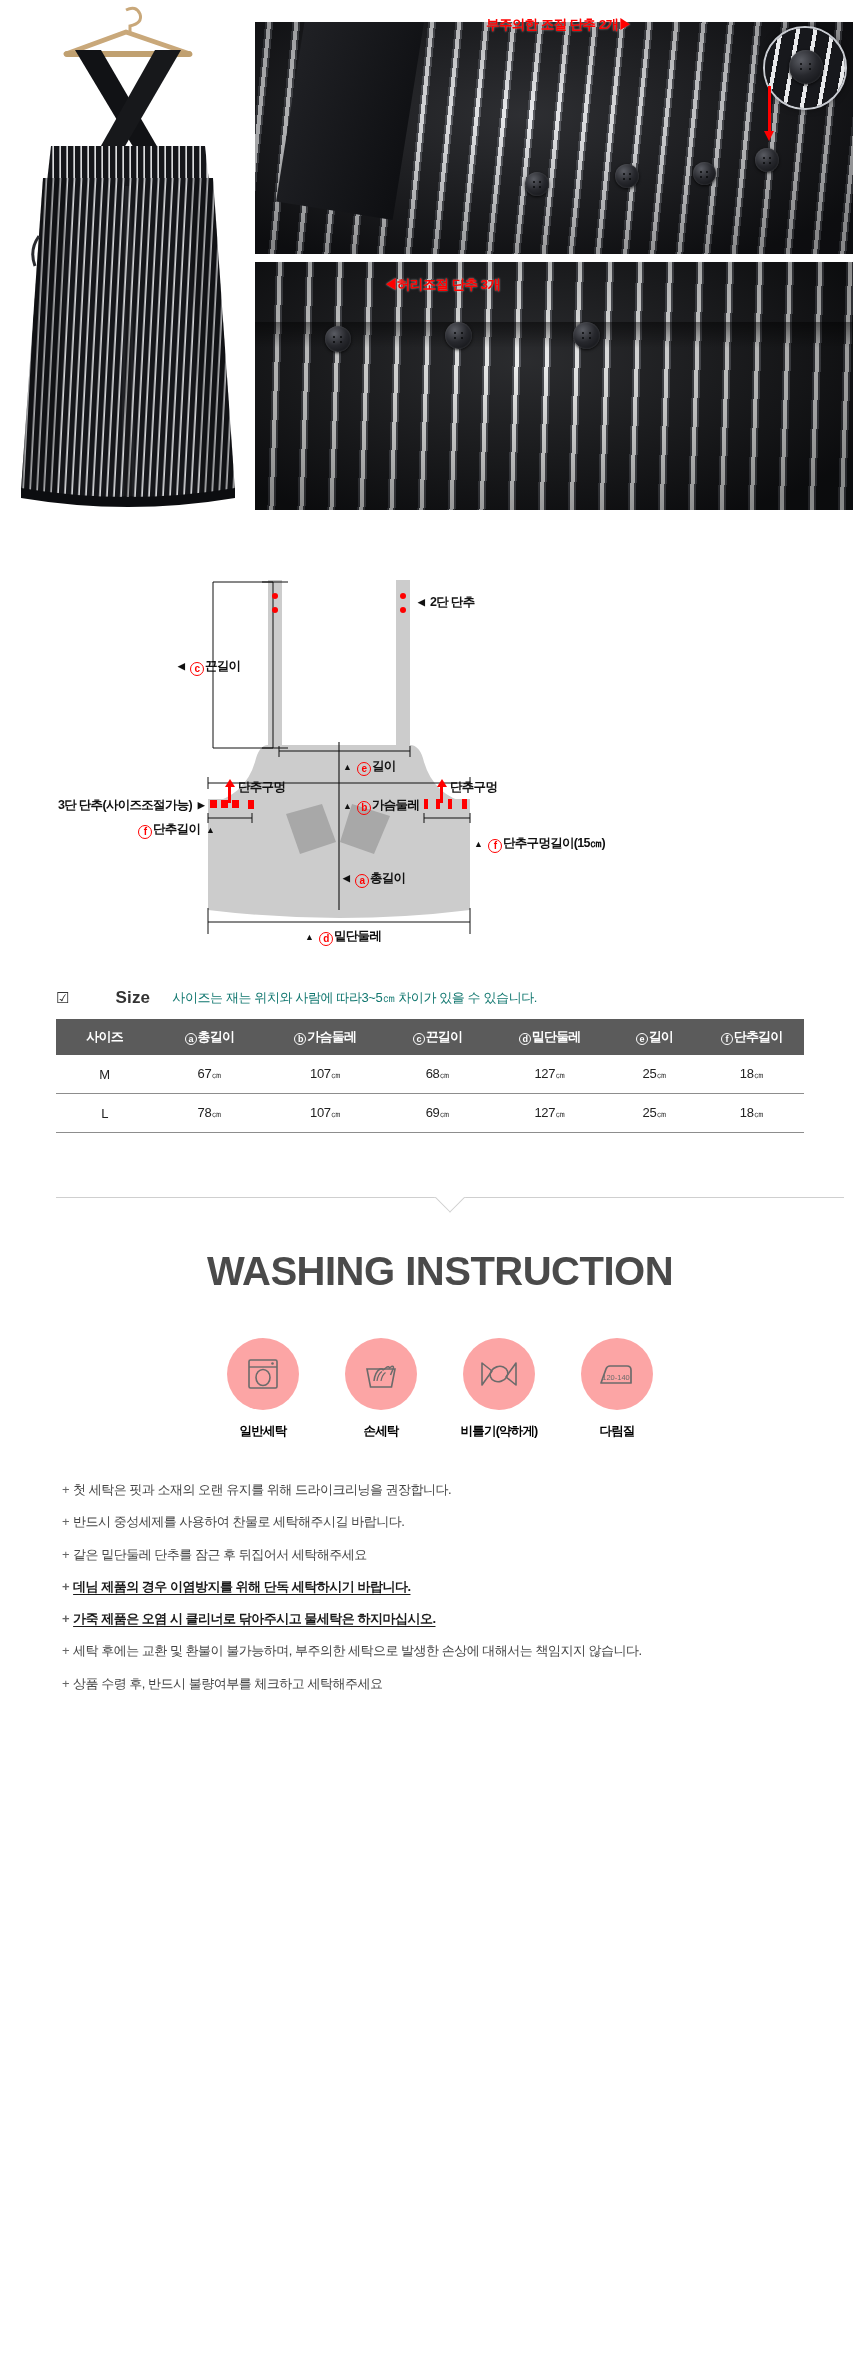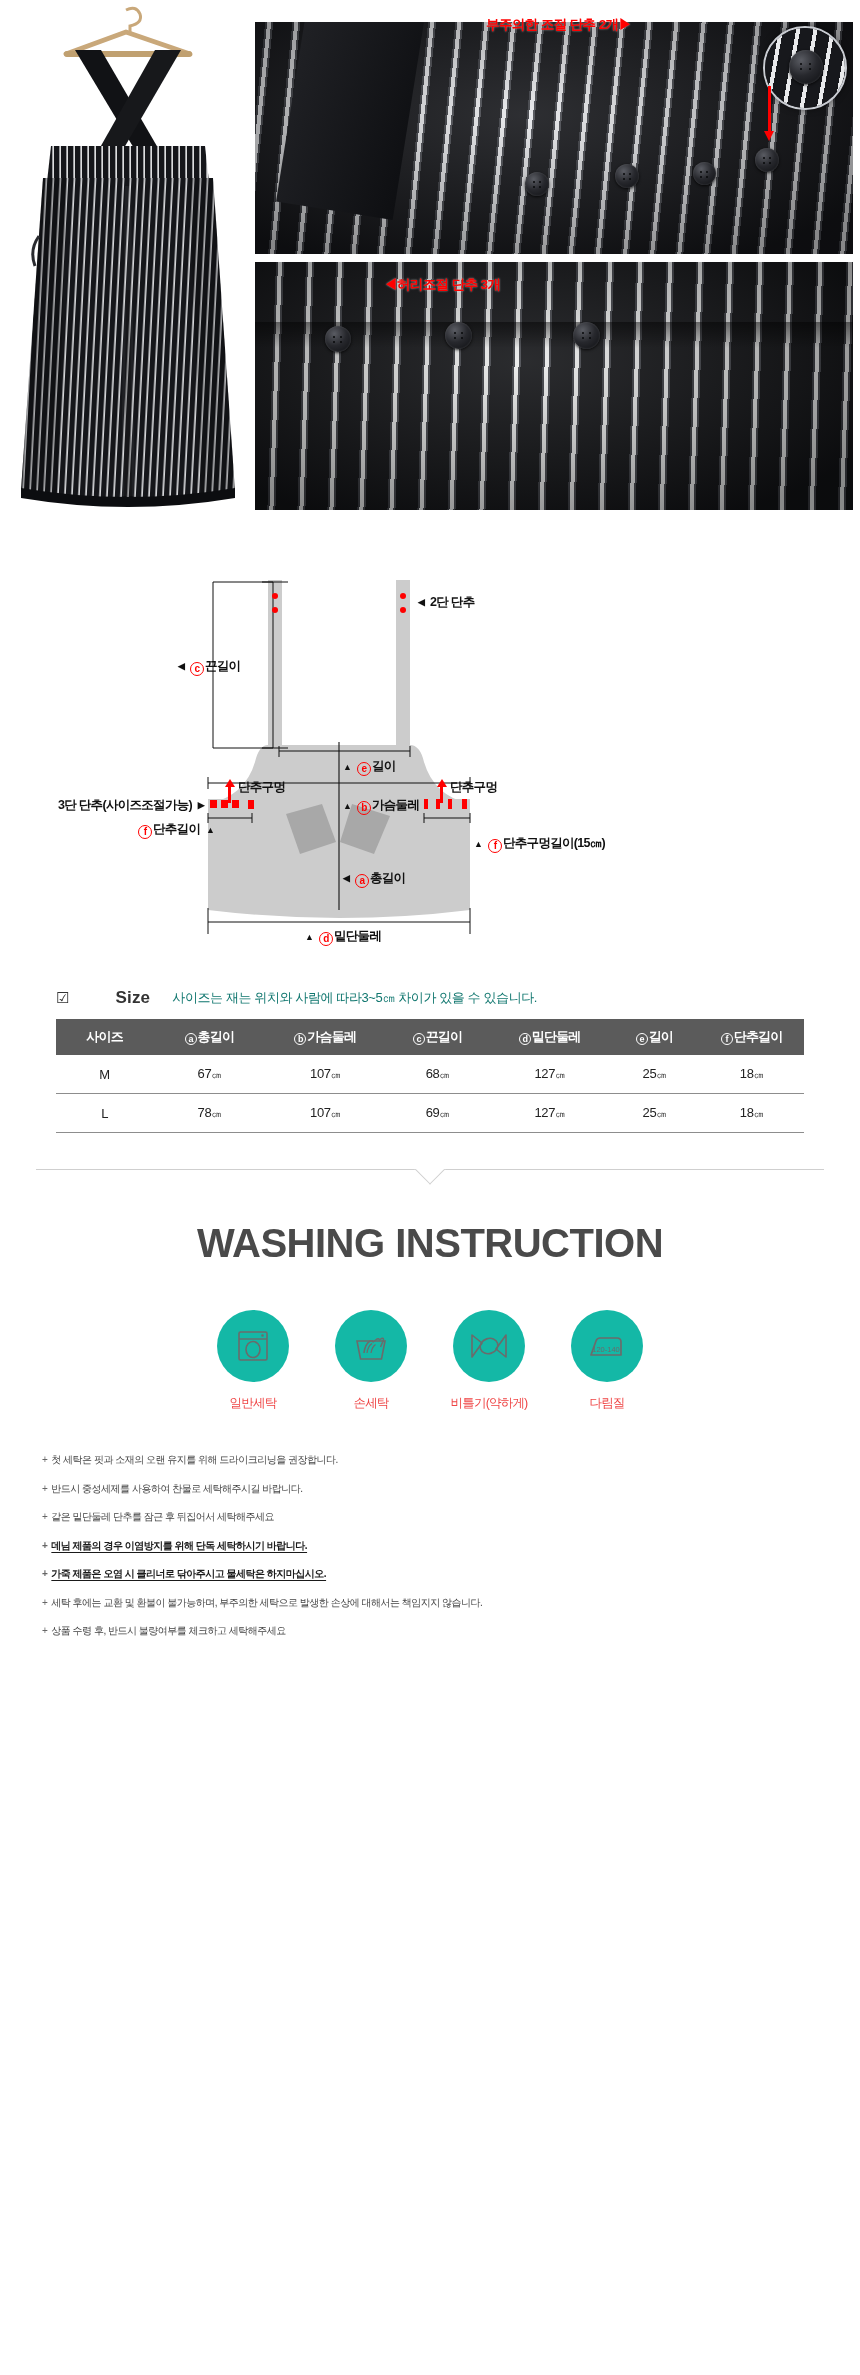--- a/index.html
+++ b/index.html
@@ -139,21 +139,21 @@
   }
   table.sizetbl tbody td {
     text-align:center; font-size:13px; color:#222; padding:11px 0;
     border-bottom:1px solid #8d8d8d; letter-spacing:-0.3px;
   }
   table.sizetbl tbody tr:last-child td { border-bottom:1px solid #8d8d8d; }
   table.sizetbl tbody td:first-child { font-weight:normal; }
   .unit { font-size:10px; }
 
   
-  .wash-sec { position:relative; width:860px; margin-top:36px; }
+  .wash-sec { position:relative; width:860px; margin-top:64px;padding-left:20px; }
   .wash-divider { position:relative; width:860px; height:26px; }
   .wash-divider .hr {
     position:absolute; left:36px; right:36px; top:0; height:1px; background:#cfcfcf;
   }
   .wash-divider .notch {
     position:absolute; left:50%; top:0; transform:translateX(-50%);
     width:60px; height:26px; overflow:hidden;
   }
   .wash-divider .notch::before {
     content:""; position:absolute; left:50%; top:-17px; transform:translateX(-50%) rotate(45deg);
@@ -162,32 +162,33 @@
   }
   .wash-title {
     text-align:center; font-size:40px; font-weight:bold; color:#4a4a4a;
     letter-spacing:-0.5px; margin-top:26px;
   }
   .wash-icons {
     display:flex; justify-content:center; gap:34px; margin-top:44px;
   }
   .wash-item { width:84px; text-align:center; }
   .wash-circle {
-    width:72px; height:72px; border-radius:50%; background:#14b8a6;
+    width:72px; height:72px; border-radius:50%; background:#fca5a5;
     margin:0 auto; position:relative;
   }
   .wash-circle svg { position:absolute; left:50%; top:50%; transform:translate(-50%,-50%); }
   .wash-lbl {
-    margin-top:13px; font-size:12.5px; color:#ef4444; letter-spacing:-0.8px;
+    margin-top:13px; font-size:12.5px; color:#000000; letter-spacing:-0.8px;
     white-space:nowrap;
+    font-weight:bold;
   }
 
   .care-list { margin:42px 0 0 42px; }
   .care-line {
-    font-size:10px; color:#444; letter-spacing:-0.5px; margin-bottom:16px;
+    font-size:13px; color:#444; letter-spacing:-0.5px; margin-bottom:16px;
     line-height:1.25;
   }
   .care-line .plus { color:#666; margin-right:4px; }
   .care-line.em { font-weight:bold; color:#1a1a1a; }
   .care-line.em .txt { text-decoration:underline; text-underline-offset:3px; }
 </style>
 </head>
 <body>
 
 <div class="photo-block">

